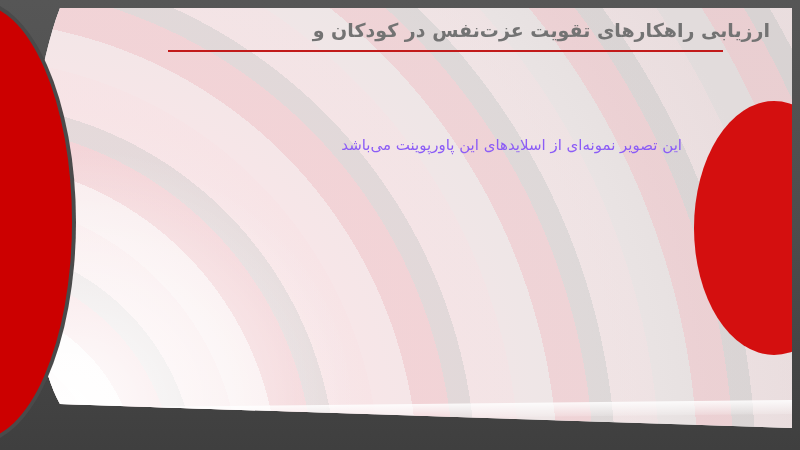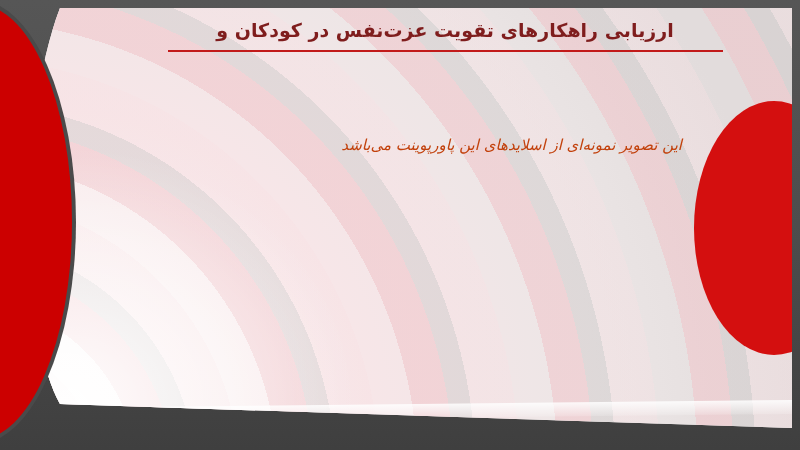--- a/index.html
+++ b/index.html
@@ -99,50 +99,50 @@
 
   
   .title-block {
     position: absolute;
     top: 6px;
     right: 22px;
     left: 120px;
     text-align: center;
   }
   .title-line {
-    color: #7f1d1d;
+    color: #737373;
     font-size: 19px;
     font-weight: bold;
     line-height: 32px;
     white-space: nowrap;
     direction: rtl;
+    text-align: right;
   }
   .title-rule {
     margin: 4px auto 0 auto;
     width: 555px;
     height: 0;
     border-top: 2px solid #c21a1a;
   }
 
   
   .body-block {
     position: absolute;
     top: 122px;
     right: 110px;
     left: 130px;
     direction: rtl;
     text-align: right;
   }
   .body-line {
-    color: #c2410c;
+    color: #8b5cf6;
     font-size: 15px;
     line-height: 30px;
     white-space: nowrap;
     direction: rtl;
-    font-style: italic;
   }
 
   
   .bottom-sliver {
     position: absolute;
     left: 30px;
     bottom: 16px;
     width: 770px;
     height: 14px;
     background: linear-gradient(180deg, rgba(255,255,255,0.85), rgba(255,255,255,0.15));

